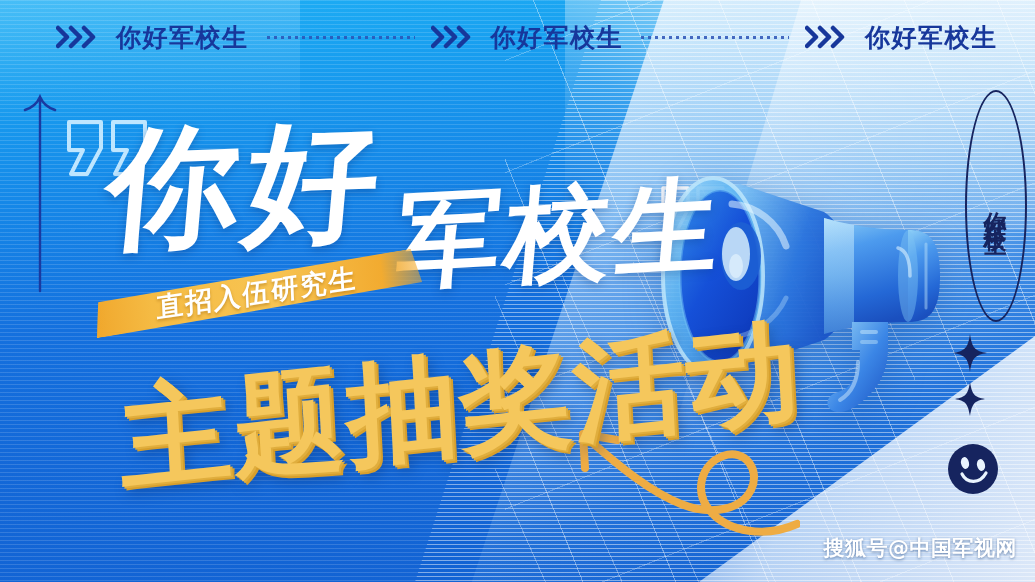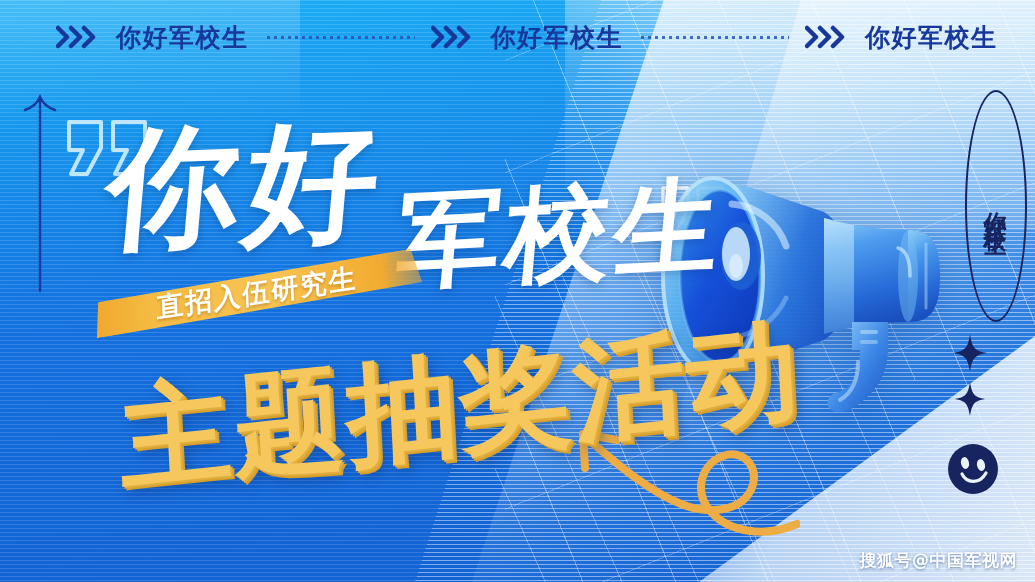--- a/index.html
+++ b/index.html
@@ -205,23 +205,23 @@
     letter-spacing:5px;
   }
 
   
   #sparkle-1{position:absolute;right:48px;top:334px;z-index:8;}
   #sparkle-2{position:absolute;right:50px;top:382px;z-index:8;}
   #smiley{position:absolute;right:36px;top:443px;z-index:8;}
 
   
   #watermark{
-    position:absolute;right:18px;bottom:10px;z-index:12;
-    font-family:"DejaVu Sans","Liberation Sans",sans-serif;
-    font-size:17px;font-weight:bold;
+    position:absolute;right:18px;bottom:20px;z-index:12;
+    font-family:"DejaVu Sans","Liberation Sans",sans-serif;
+    font-size:21px;font-weight:bold;
     color:#ffffff;
     letter-spacing:.5px;
     white-space:nowrap;
     text-shadow:0 1px 3px rgba(10,50,110,.55);
   }
 </style>
 </head>
 <body>
 
 <div id="poster">

